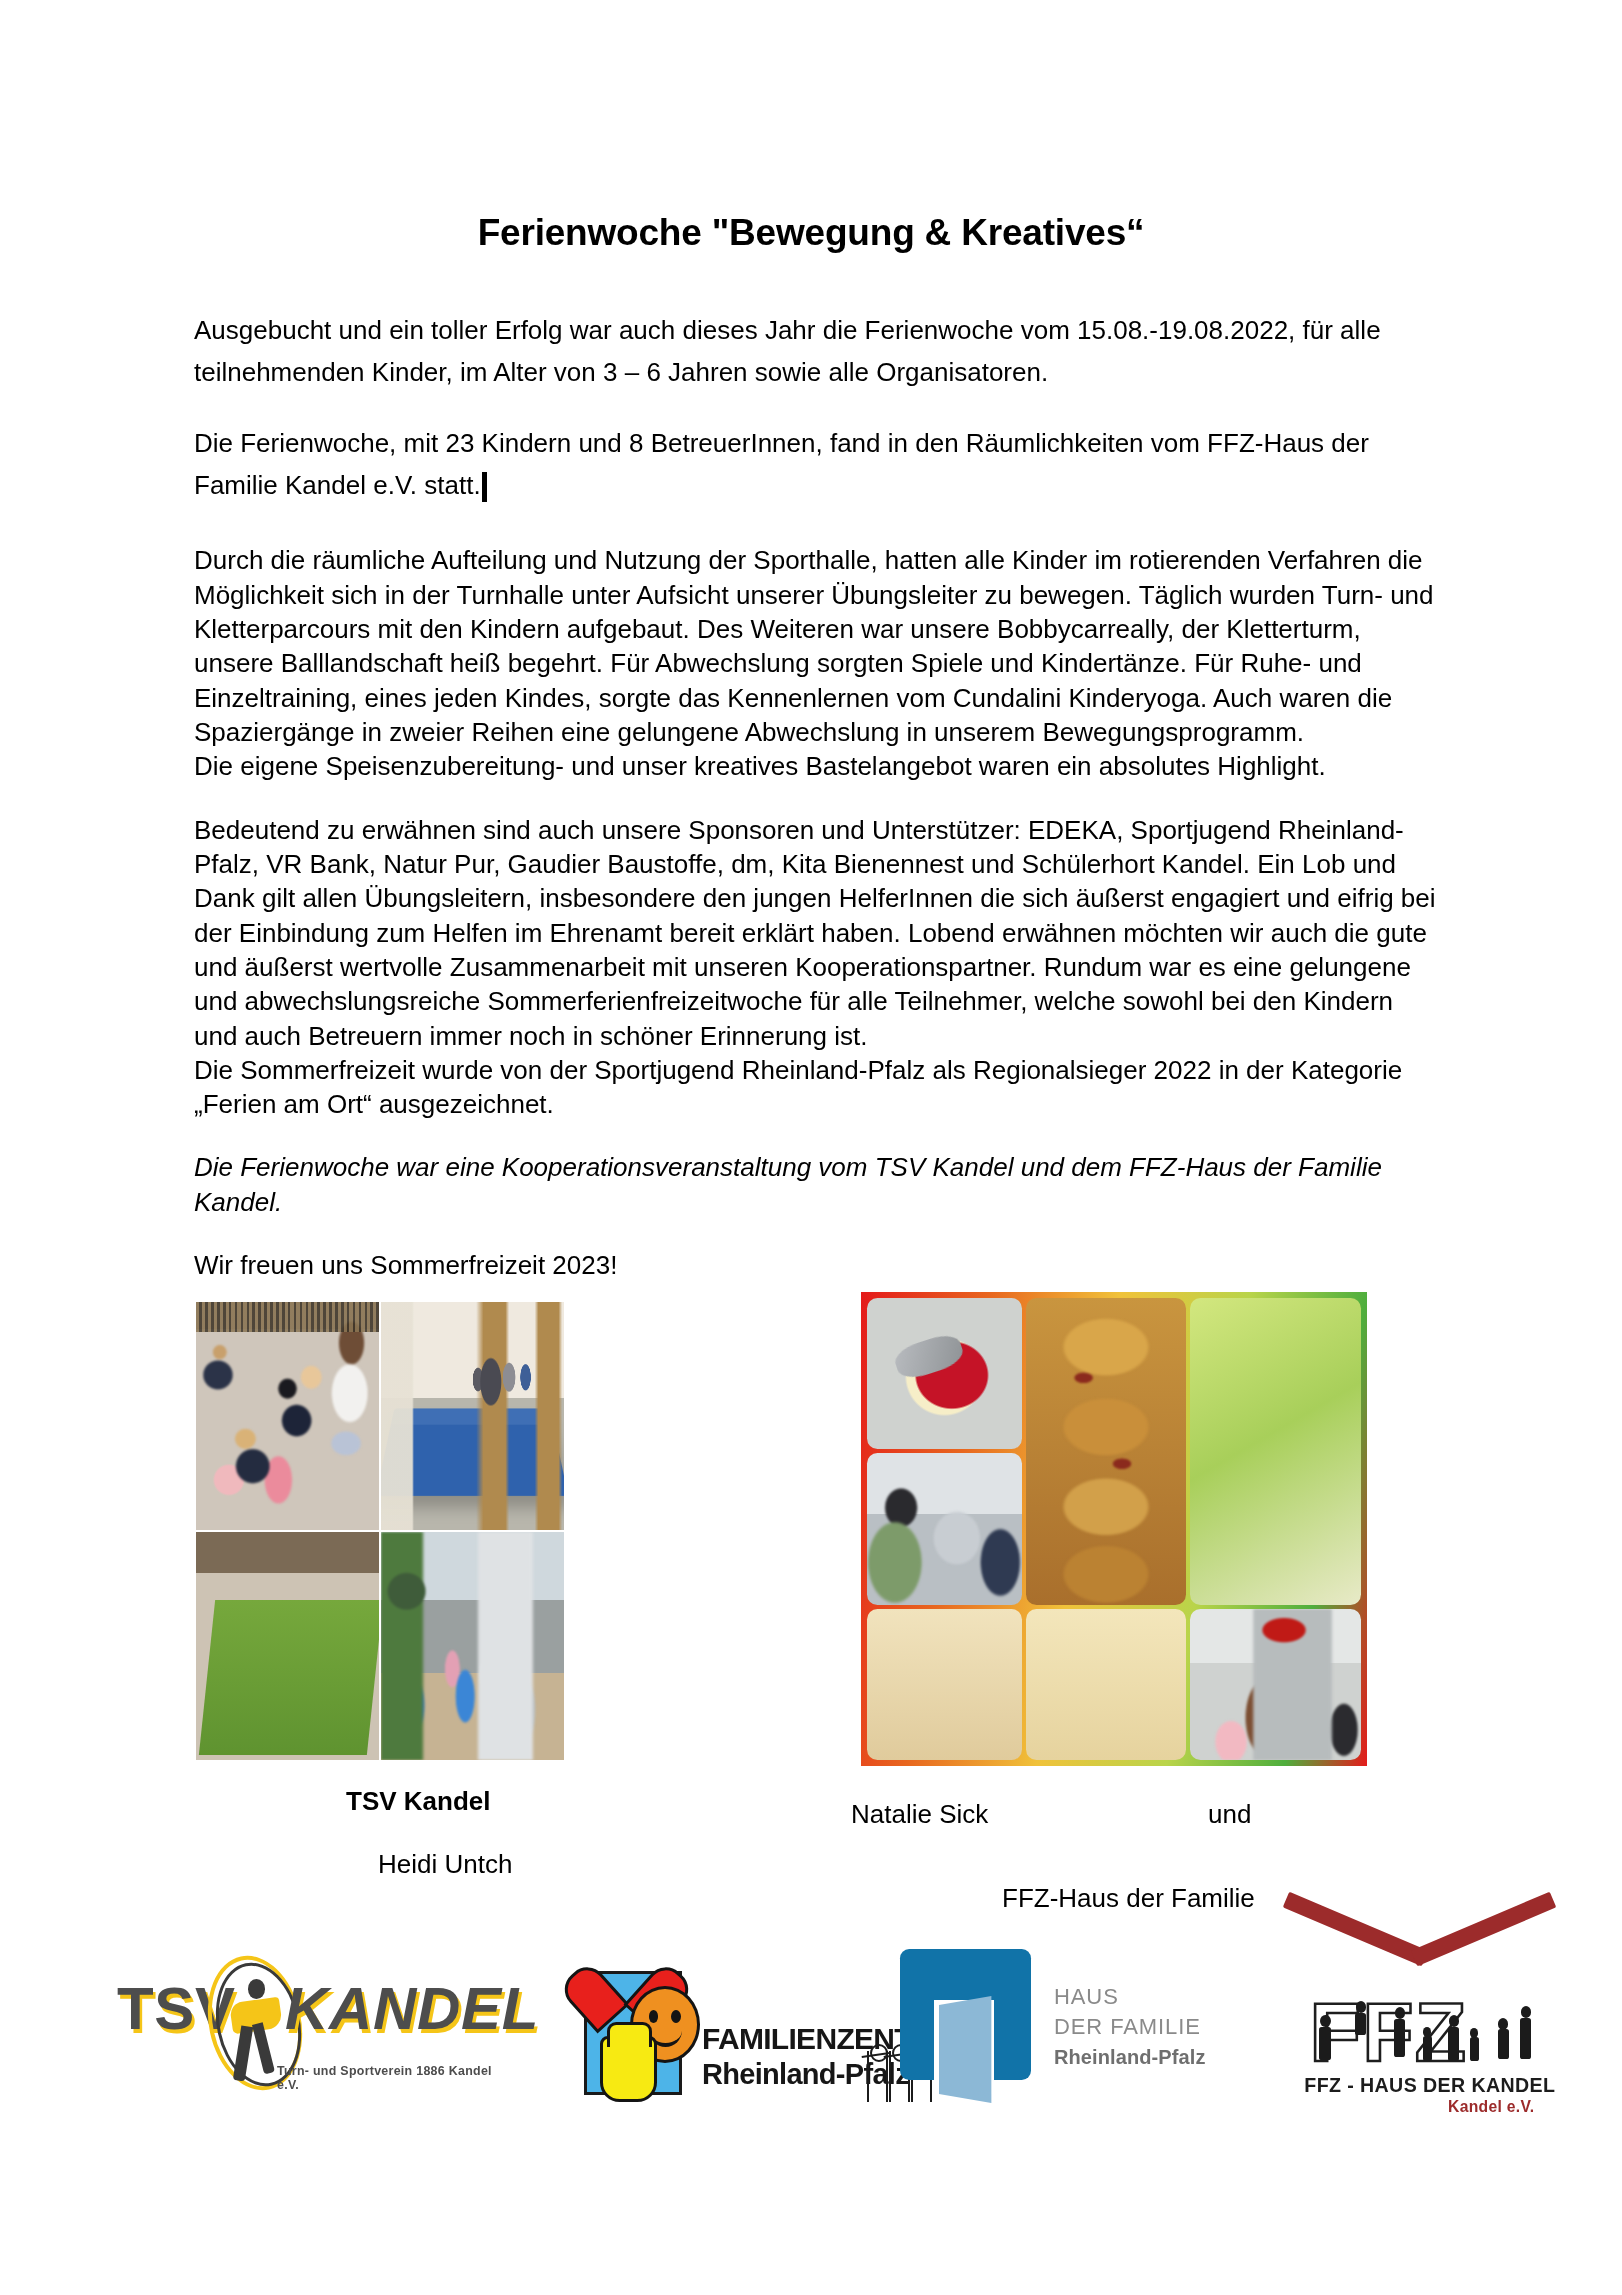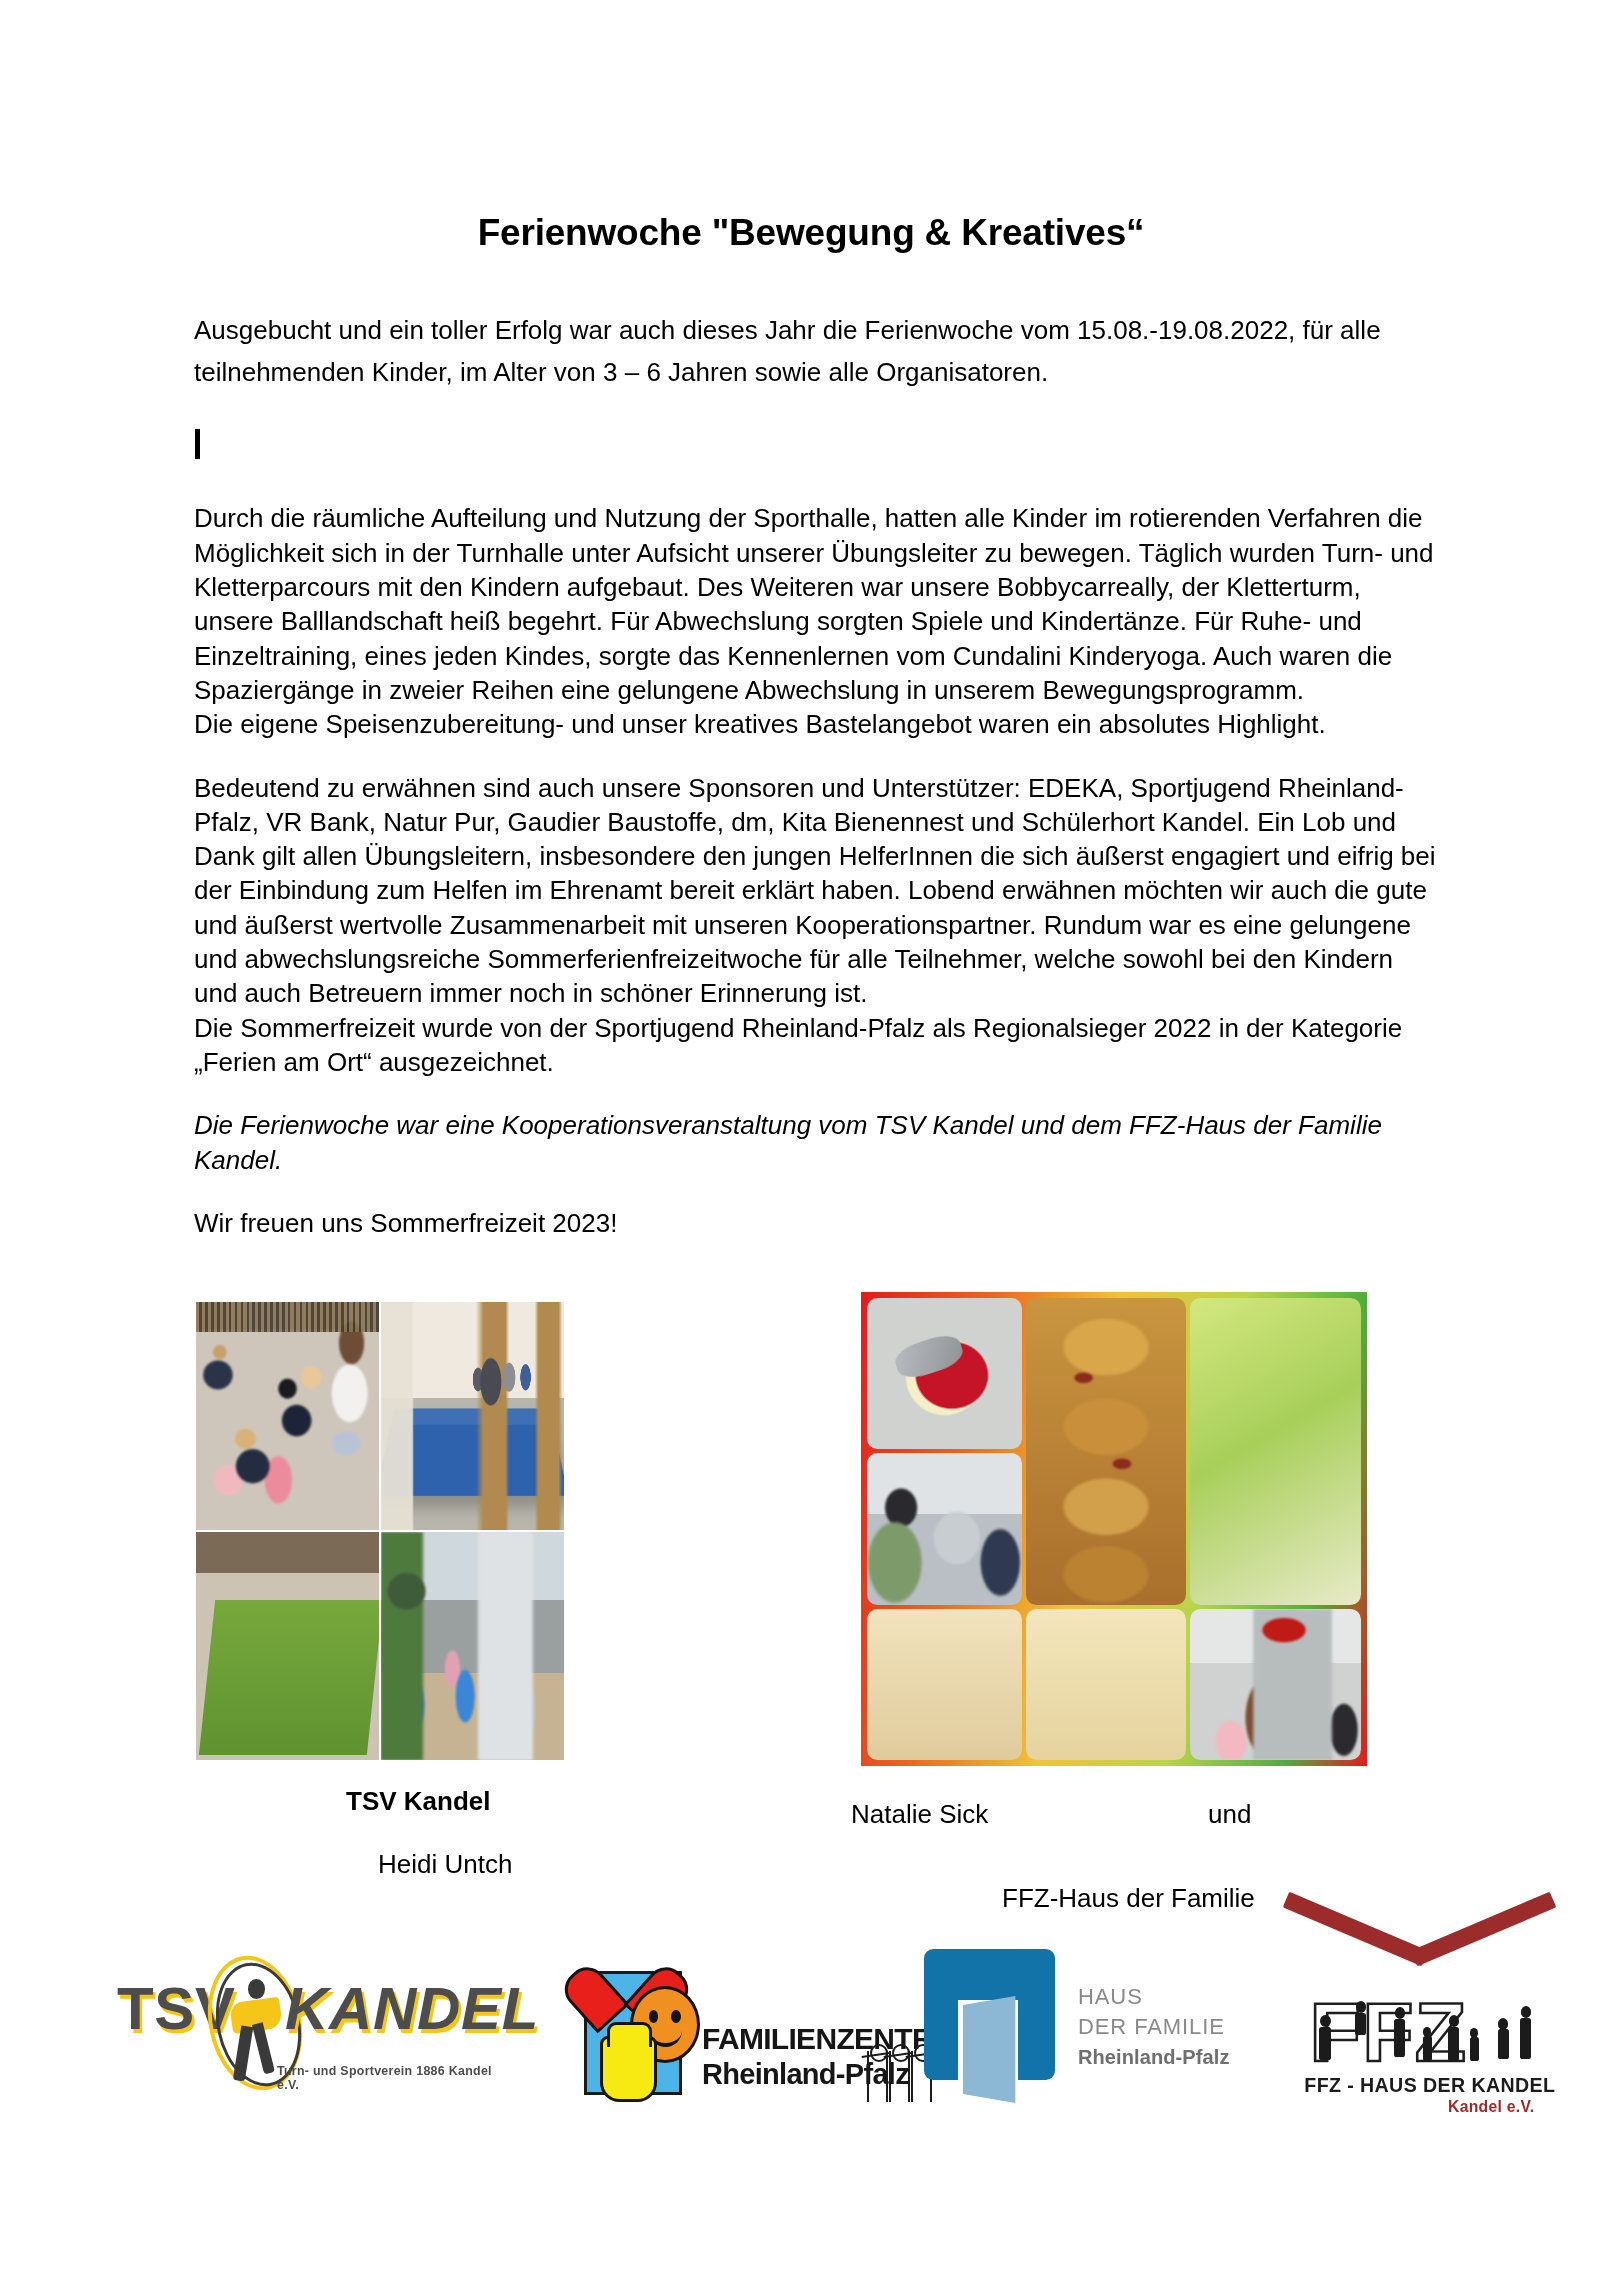--- a/index.html
+++ b/index.html
@@ -374,21 +374,21 @@
   .fz-fig { position:absolute; width:17px; height:51px;
     border-left:2.6px solid #1b1b1b; border-right:2.6px solid #1b1b1b;
     transform: skewX(0deg); }
   .fz-fig::before{ content:""; position:absolute; left:0.7px; top:-6.5px; width:14.4px; height:14.4px;
     border:2.6px solid #1b1b1b; border-radius:50%;}
   .fz-fig::after{ content:""; position:absolute; left:-5.9px; top:3.9px; width:27.5px; height:19.6px;
     border-top:2.6px solid #1b1b1b; transform: rotate(-8deg);}
   .fz-fig.a{left:0;} .fz-fig.b{left:22px;} .fz-fig.c{left:44px;}
 
   
-  .logo-hdf { position:absolute; left:924px; top:11.8px; width:308px; height:144px;text-align:center; }
+  .logo-hdf { position:absolute; left:900px; top:11.8px; width:308px; height:144px;text-align:center; }
   .hdf-block { position:absolute; left:0; top:0; width:131px; height:131px;
     background:#1173a8; border-radius:9.2px; }
   .hdf-cut { position:absolute; left:34px; top:51px; width:60px; height:81px;
     background:#ffffff; }
   .hdf-door { position:absolute; left:39px; top:56px; width:47px; height:89px;
     background:#8cb8d6; transform: perspective(105px) rotateY(-22deg); transform-origin: left center; }
   .hdf-t1 { position:absolute; left:154px; top:35px; font-size:22px; color:#8a8a8a; letter-spacing:0.9px;}
   .hdf-t2 { position:absolute; left:154px; top:65px; font-size:22px; color:#8a8a8a; letter-spacing:0.9px;}
   .hdf-t3 { position:absolute; left:154px; top:97px; font-size:20px; color:#6f6f6f; font-weight:bold; letter-spacing:0.1px;}
 
@@ -414,21 +414,21 @@
 </head>
 <body>
 
 <div class="page">
 
   <h1 class="doc-title">Ferienwoche "Bewegung &amp; Kreatives“</h1>
 
   <div class="body-col">
     <p class="para loose">Ausgebucht und ein toller Erfolg war auch dieses Jahr die Ferienwoche vom 15.08.-19.08.2022, für alle teilnehmenden Kinder, im Alter von 3 – 6 Jahren sowie alle Organisatoren.</p>
     <div class="gap-md"></div>
-    <p class="para loose"><span class="caret"></span></p>
+    <p class="para loose"><span>Die Ferienwoche, mit 23 Kindern und 8 BetreuerInnen, fand in den Räumlichkeiten vom FFZ-Haus der Familie Kandel e.V. statt.</span><span class="caret"></span></p>
     <div class="gap-lg"></div>
     <p class="para tight">Durch die räumliche Aufteilung und Nutzung der Sporthalle, hatten alle Kinder im rotierenden Verfahren die Möglichkeit sich in der Turnhalle unter Aufsicht unserer Übungsleiter zu bewegen. Täglich wurden Turn- und Kletterparcours mit den Kindern aufgebaut. Des Weiteren war unsere Bobbycarreally, der Kletterturm, unsere Balllandschaft heiß begehrt. Für Abwechslung sorgten Spiele und Kindertänze. Für Ruhe- und Einzeltraining, eines jeden Kindes, sorgte das Kennenlernen vom Cundalini Kinderyoga. Auch waren die Spaziergänge in zweier Reihen eine gelungene Abwechslung in unserem Bewegungsprogramm.</p>
     <p class="para tight">Die eigene Speisenzubereitung- und unser kreatives Bastelangebot waren ein absolutes Highlight.</p>
     <div class="gap-md"></div>
     <p class="para tight">Bedeutend zu erwähnen sind auch unsere Sponsoren und Unterstützer: EDEKA, Sportjugend Rheinland-Pfalz, VR Bank, Natur Pur, Gaudier Baustoffe, dm, Kita Bienennest und Schülerhort Kandel. Ein Lob und Dank gilt allen Übungsleitern, insbesondere den jungen HelferInnen die sich äußerst engagiert und eifrig bei der Einbindung zum Helfen im Ehrenamt bereit erklärt haben. Lobend erwähnen möchten wir auch die gute und äußerst wertvolle Zusammenarbeit mit unseren Kooperationspartner. Rundum war es eine gelungene und abwechslungsreiche Sommerferienfreizeitwoche für alle Teilnehmer, welche sowohl bei den Kindern und auch Betreuern immer noch in schöner Erinnerung ist.</p>
     <p class="para tight">Die Sommerfreizeit wurde von der Sportjugend Rheinland-Pfalz als Regionalsieger 2022 in der Kategorie „Ferien am Ort“ ausgezeichnet.</p>
     <div class="gap-md"></div>
     <p class="para italic">Die Ferienwoche war eine Kooperationsveranstaltung vom TSV Kandel und dem FFZ-Haus der Familie Kandel.</p>
     <div class="gap-md"></div>
     <p class="para tight">Wir freuen uns Sommerfreizeit 2023!</p>

